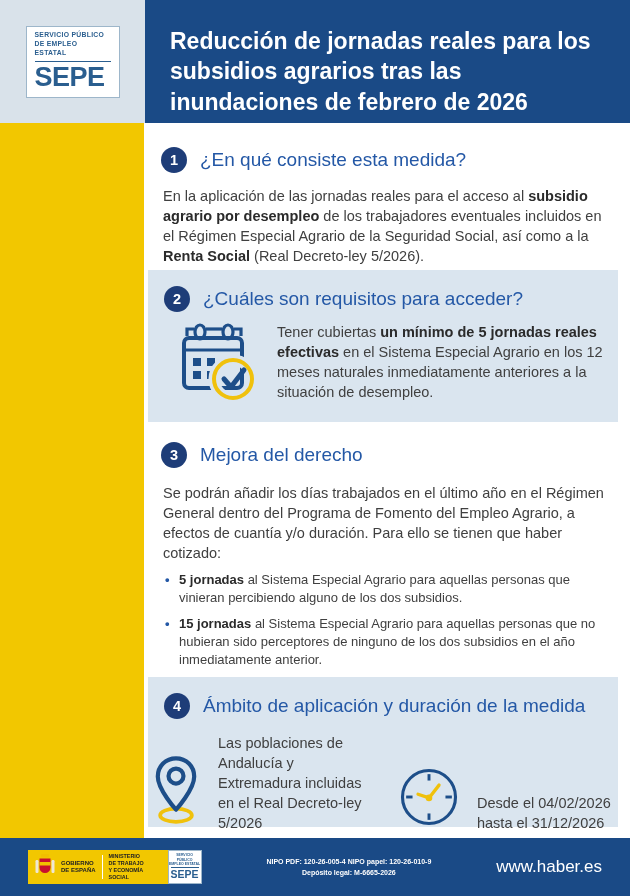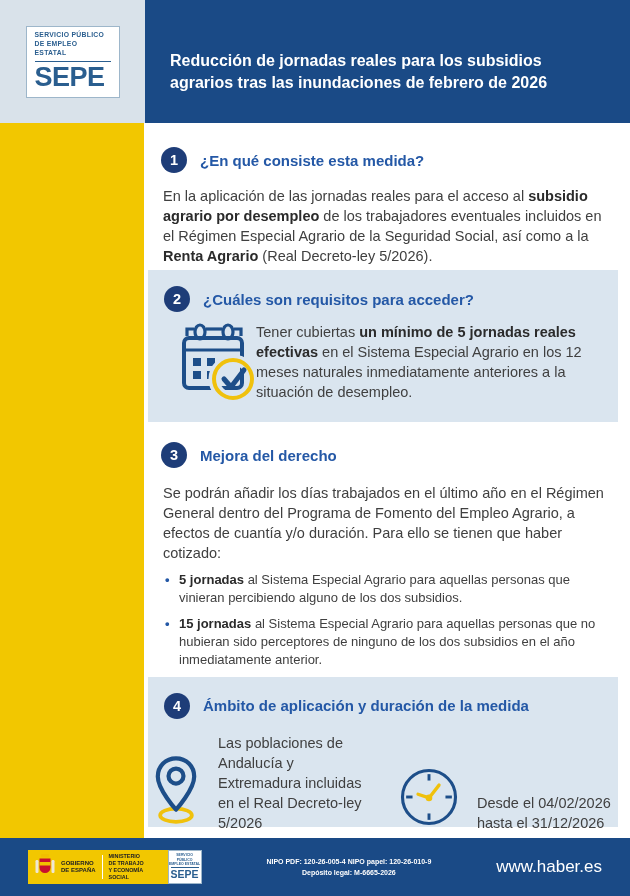--- a/index.html
+++ b/index.html
@@ -13,37 +13,37 @@
     position:relative;width:630px;height:896px;background:#fff;overflow:hidden;
     font-family:"Liberation Sans","DejaVu Sans",sans-serif;margin:0 auto;
   }
   
   .topbar{position:absolute;left:0;top:0;width:630px;height:123px;display:flex;}
   .logo-area{width:145px;height:123px;background:var(--panel-blue);display:flex;align-items:center;justify-content:center;}
   .sepe-box{width:94px;height:72px;background:#fff;border:1px solid #9db6ca;display:flex;flex-direction:column;justify-content:center;padding:6px 8px;}
   .sepe-small{font-size:6.8px;font-weight:bold;color:#2a5e8f;letter-spacing:.3px;line-height:1.35;}
   .sepe-big{font-size:27px;font-weight:bold;color:#2a5e8f;letter-spacing:-.5px;border-top:1.5px solid #2a5e8f;margin-top:4px;padding-top:1px;line-height:1.1;}
   .header{flex:1;background:var(--primary-blue);color:#fff;display:flex;align-items:center;padding:0 28px 0 25px;}
-  .header h1{font-size:16px;line-height:1.33;font-weight:bold;margin-top:20px;}
+  .header h1{font-size:23px;line-height:1.33;font-weight:bold;margin-top:20px;}
   
   .yellow-col{position:absolute;left:0;top:123px;width:144px;height:715px;background:var(--yellow);}
   
   .content{position:absolute;left:145px;top:123px;width:485px;height:715px;background:#fff;}
   .heading-row{display:flex;align-items:center;gap:13px;margin-left:16px;}
   .num{flex:0 0 26px;width:26px;height:26px;border-radius:50%;background:var(--navy);color:#fff;
        font-size:14.5px;font-weight:bold;display:flex;align-items:center;justify-content:center;}
-  .sec-title{font-size:15px;font-weight:bold;color:var(--heading-blue);}
+  .sec-title{font-size:19px;font-weight:normal;color:var(--heading-blue);}
   .body-text{font-size:14.5px;line-height:1.38;color:var(--text);}
   .body-text b{color:#2b2b2b;}
   .s1{padding-top:24px;}
   .s1 .body-text{margin:13px 28px 0 18px;}
   .band{background:var(--light-blue);width:470px;margin-left:3px;}
   .band2{margin-top:4px;padding:16px 0;}
   .band2 .row{display:flex;margin-top:10px;padding-left:28px;}
-  .band2 .row .body-text{margin-left:0;width:332px;}
+  .band2 .row .body-text{margin-left:21px;width:332px;}
   .s3{margin-top:20px;}
   .s3 .body-text{margin:15px 26px 0 18px;}
   .s3 ul{list-style:none;margin-top:8px;}
   .s3 li{position:relative;margin:0 26px 8px 34px;font-size:13px;line-height:1.38;color:var(--text);}
   .s3 li b{color:#2b2b2b;}
   .s3 li::before{content:"•";position:absolute;left:-14px;color:var(--heading-blue);font-weight:bold;}
   .band4{margin-top:8px;height:150px;padding-top:16px;}
   .band4 .row{display:flex;align-items:flex-end;margin-top:12px;}
   .band4 .cap{font-size:14.5px;line-height:1.38;color:var(--text);}
   .loc-text{width:182px;margin-left:14px;margin-top:2px;}
@@ -85,21 +85,21 @@
 
   <div class="yellow-col"></div>
 
   <div class="content">
 
     <div class="s1">
       <div class="heading-row">
         <div class="num">1</div>
         <div class="sec-title">¿En qué consiste esta medida?</div>
       </div>
-      <p class="body-text"><span>En la aplicación de las jornadas reales para el acceso al </span><b>subsidio agrario por desempleo</b><span> de los trabajadores eventuales incluidos en el Régimen Especial Agrario de la Seguridad Social, así como a la </span><b>Renta Agrario</b><span> (Real Decreto-ley 5/2026).</span></p>
+      <p class="body-text"><span>En la aplicación de las jornadas reales para el acceso al </span><b>subsidio agrario por desempleo</b><span> de los trabajadores eventuales incluidos en el Régimen Especial Agrario de la Seguridad Social, así como a la </span><b>Renta Social</b><span> (Real Decreto-ley 5/2026).</span></p>
     </div>
 
     <div class="band band2">
       <div class="heading-row">
         <div class="num">2</div>
         <div class="sec-title">¿Cuáles son requisitos para acceder?</div>
       </div>
       <div class="row">
         <span>
           <svg width="80" height="80" viewBox="0 0 80 80">

